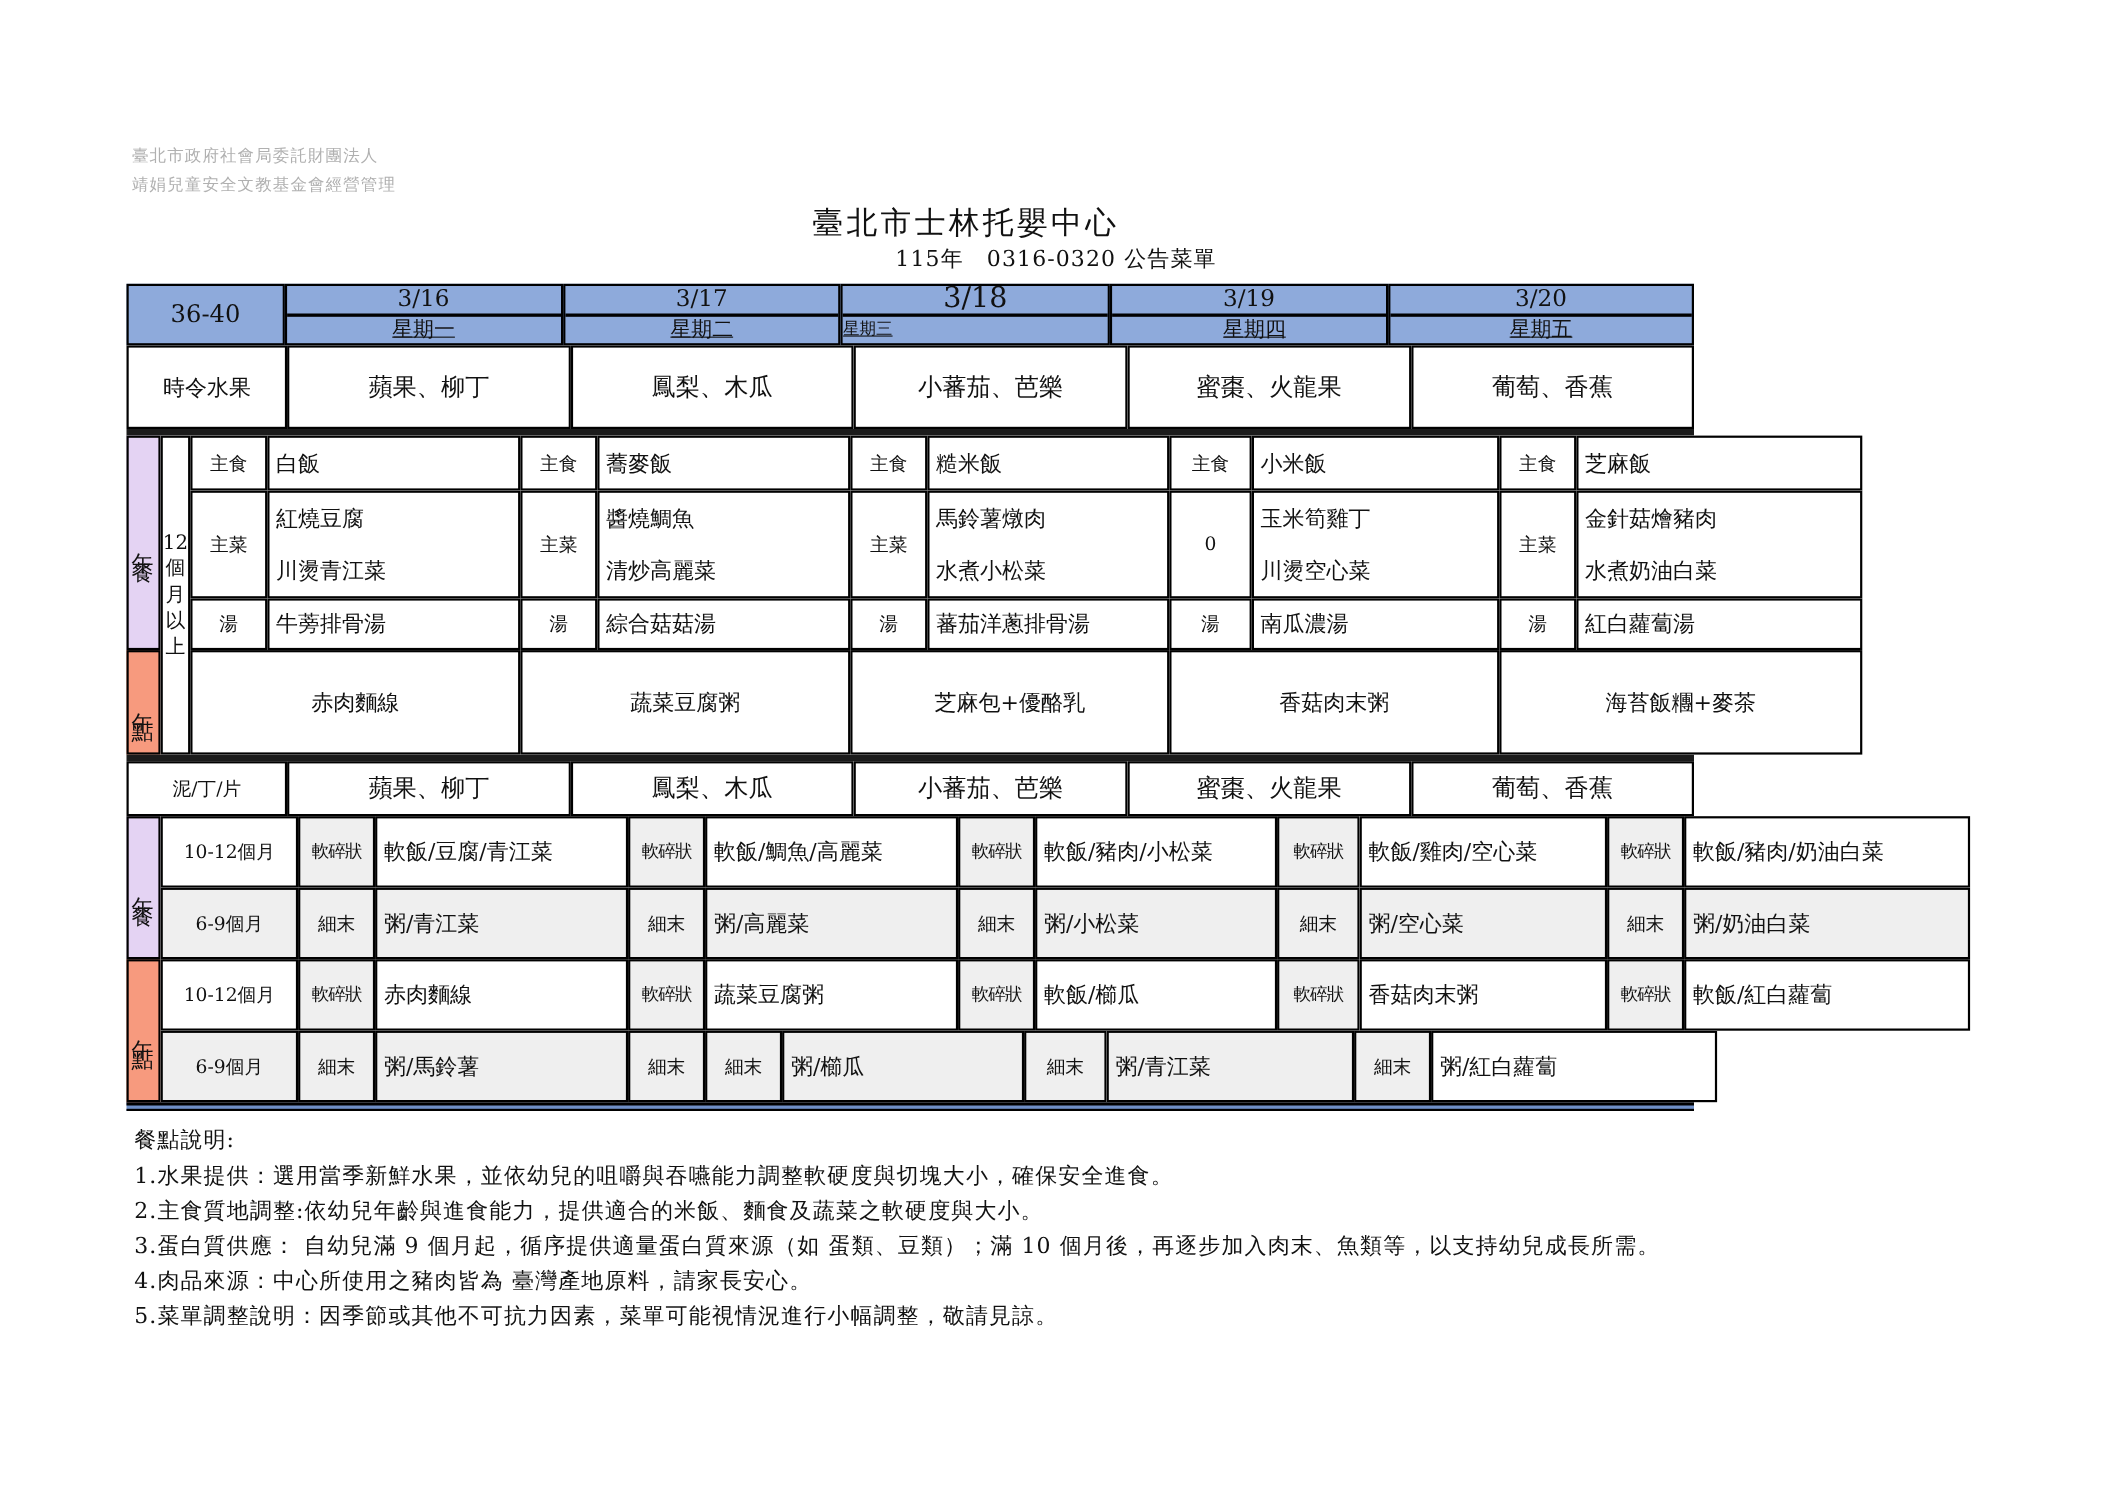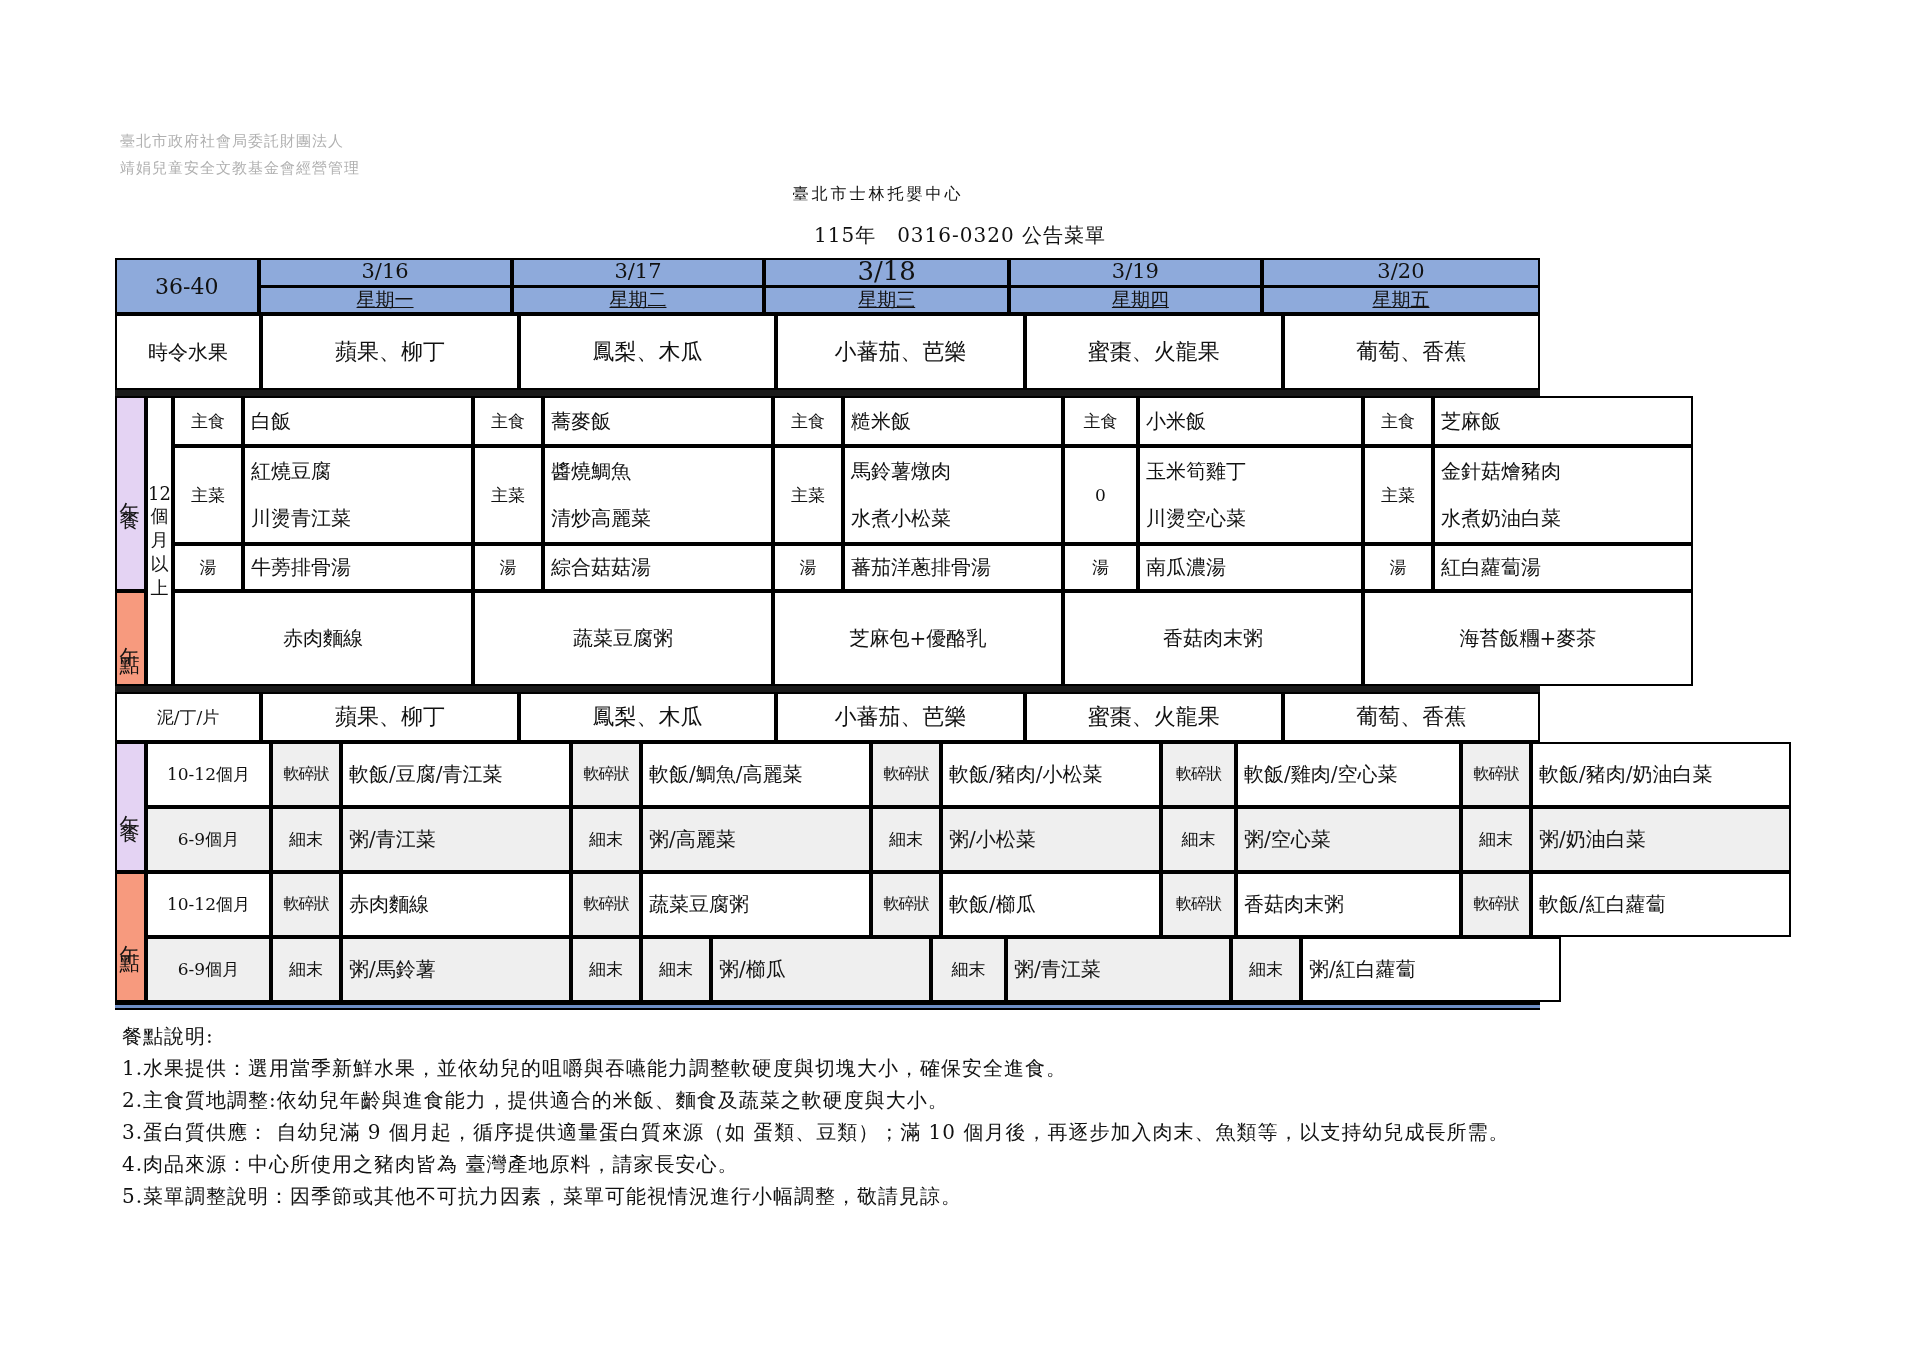--- a/index.html
+++ b/index.html
@@ -1,18 +1,18 @@
 <!DOCTYPE html>
 <html><head>
 <meta charset="utf-8">
 <style>
   html, body { margin: 0; padding: 0; background: #ffffff; }
   body { width: 1920px; height: 1357px; position: relative; font-family: "DejaVu Serif", "Liberation Serif", serif; color: #111; overflow: hidden; }
   .org { position: absolute; left: 120px; top: 128px; color: #b0b0b0; font-size: 15px; line-height: 27px; letter-spacing: 1px; }
-  .title1 { position: absolute; left: 0; width: 1756px; top: 184px; text-align: center; font-size: 16px; letter-spacing: 3px; }
+  .title1 { position: absolute; left: 0; width: 1756px; top: 184px; text-align: center; font-size: 28px; letter-spacing: 3px; }
   .title2 { position: absolute; left: 0; width: 1920px; top: 222px; text-align: center; font-size: 20px; letter-spacing: 1px; }
 
   .grid { position: absolute; left: 115px; top: 258px; width: 1425px; }
   .row { display: flex; width: 100%; box-sizing: border-box; }
   .cell { box-sizing: border-box; display: flex; align-items: center; border: 2px solid #000; background: #fff; font-size: 20px; }
   .center { justify-content: center; text-align: center; }
   .left { justify-content: flex-start; padding-left: 6px; }
   .hdr { background: #8eaadb; }
   .gray { background: #efefef; }
   .lunch { background: #e4d3f3; }
@@ -48,21 +48,21 @@
     <div class="cell hdr" style="width:300px;flex-direction:column;padding:0;">
       <div style="flex:1;width:100%;text-align:center;border-bottom:3px solid #000;font-size:21px;line-height:22px;">3/16</div>
       <div style="flex:1;width:100%;text-align:center;font-size:19px;line-height:22px;text-decoration:underline;">星期一</div>
     </div>
     <div class="cell hdr" style="width:300px;flex-direction:column;padding:0;">
       <div style="flex:1;width:100%;text-align:center;border-bottom:3px solid #000;font-size:21px;line-height:22px;">3/17</div>
       <div style="flex:1;width:100%;text-align:center;font-size:19px;line-height:22px;text-decoration:underline;">星期二</div>
     </div>
     <div class="cell hdr" style="width:290px;flex-direction:column;padding:0;">
       <div style="flex:1;width:100%;text-align:center;border-bottom:3px solid #000;font-size:26px;line-height:22px;">3/18</div>
-      <div style="flex:1;width:100%;text-align:center;font-size:19px;line-height:22px;text-decoration:underline;border-radius:12px;">星期三</div>
+      <div style="flex:1;width:100%;text-align:left;font-size:15px;line-height:22px;text-decoration:underline;border-radius:12px;">星期三</div>
     </div>
     <div class="cell hdr" style="width:300px;flex-direction:column;padding:0;">
       <div style="flex:1;width:100%;text-align:center;border-bottom:3px solid #000;font-size:21px;line-height:22px;">3/19</div>
       <div style="flex:1;width:100%;text-align:center;font-size:19px;line-height:22px;text-decoration:underline;padding-left:10px;">星期四</div>
     </div>
     <div class="cell hdr" style="width:330px;flex-direction:column;padding:0;">
       <div style="flex:1;width:100%;text-align:center;border-bottom:3px solid #000;font-size:21px;line-height:22px;">3/20</div>
       <div style="flex:1;width:100%;text-align:center;font-size:19px;line-height:22px;text-decoration:underline;">星期五</div>
     </div>
   </div>

